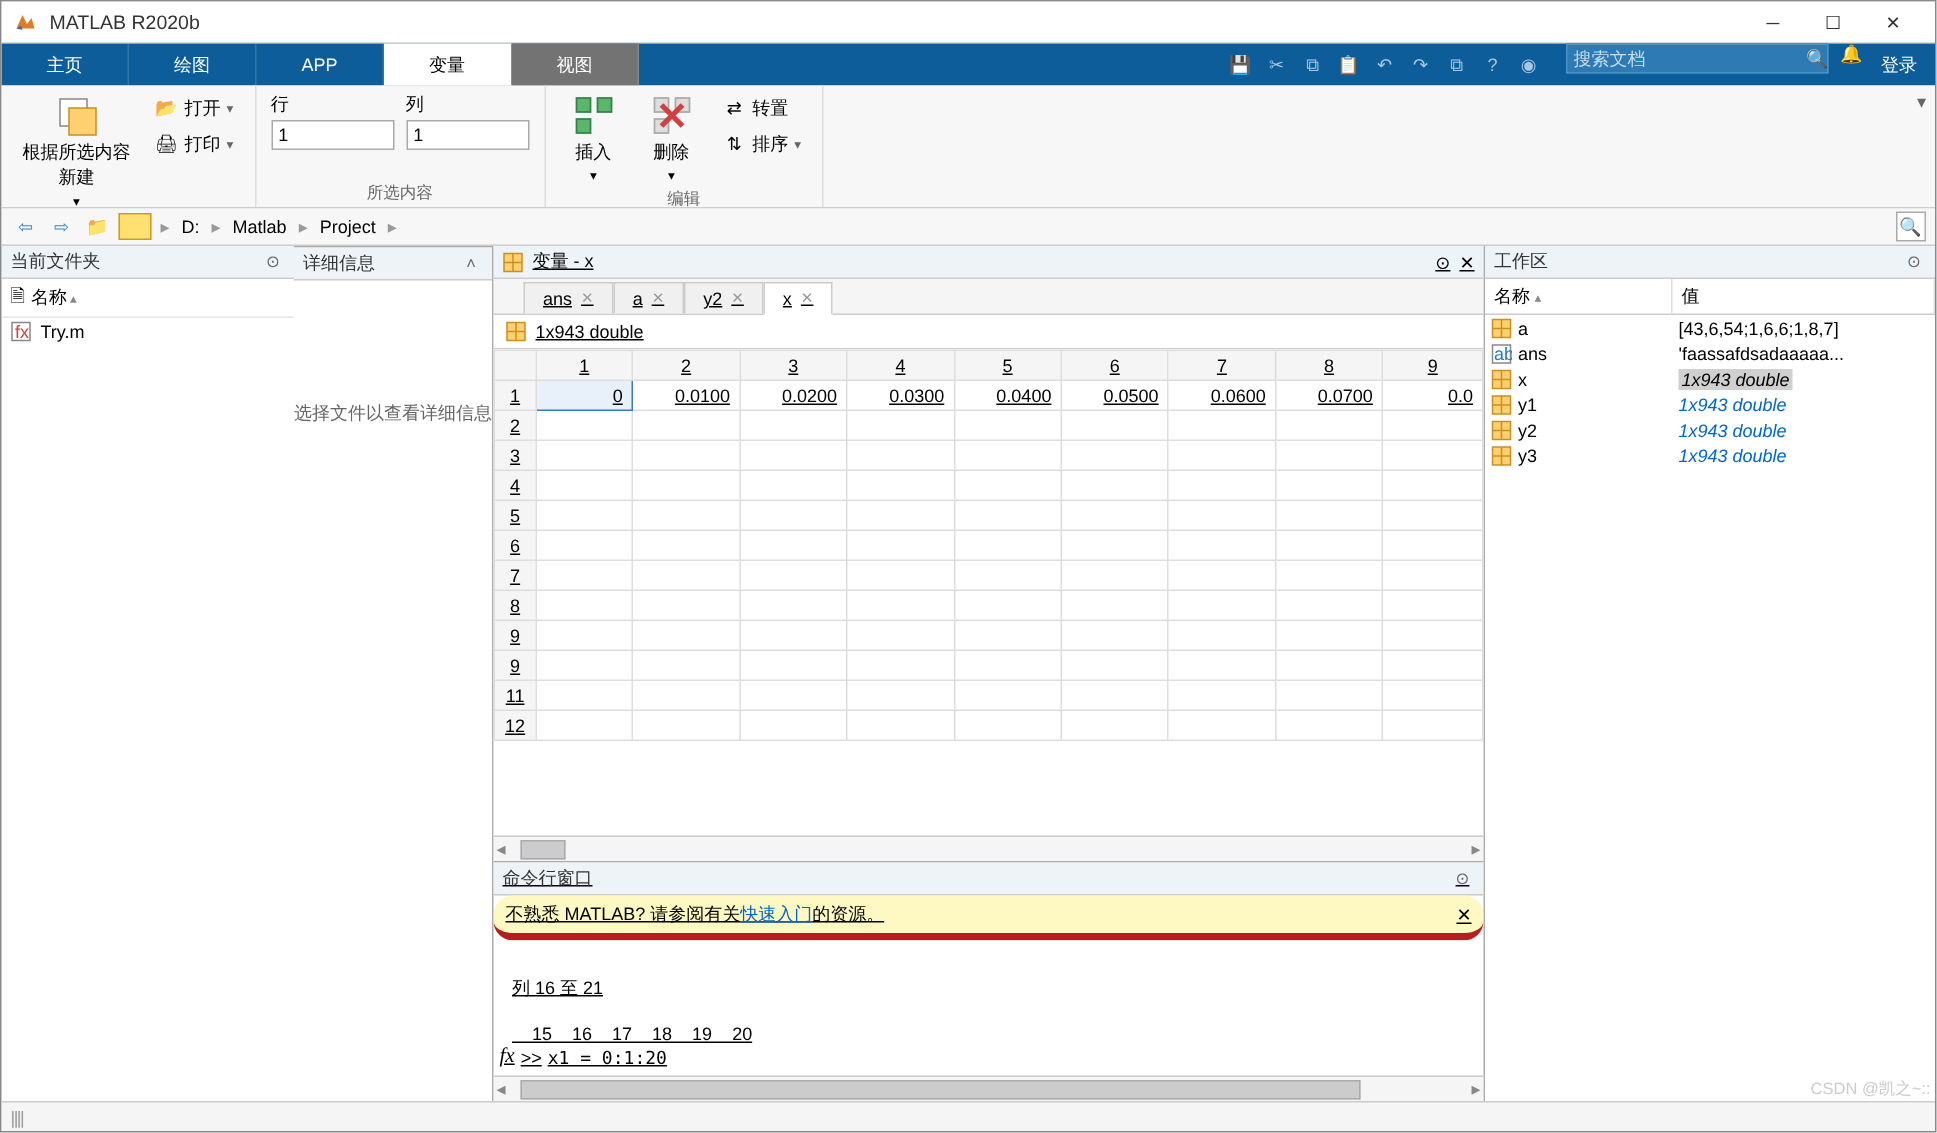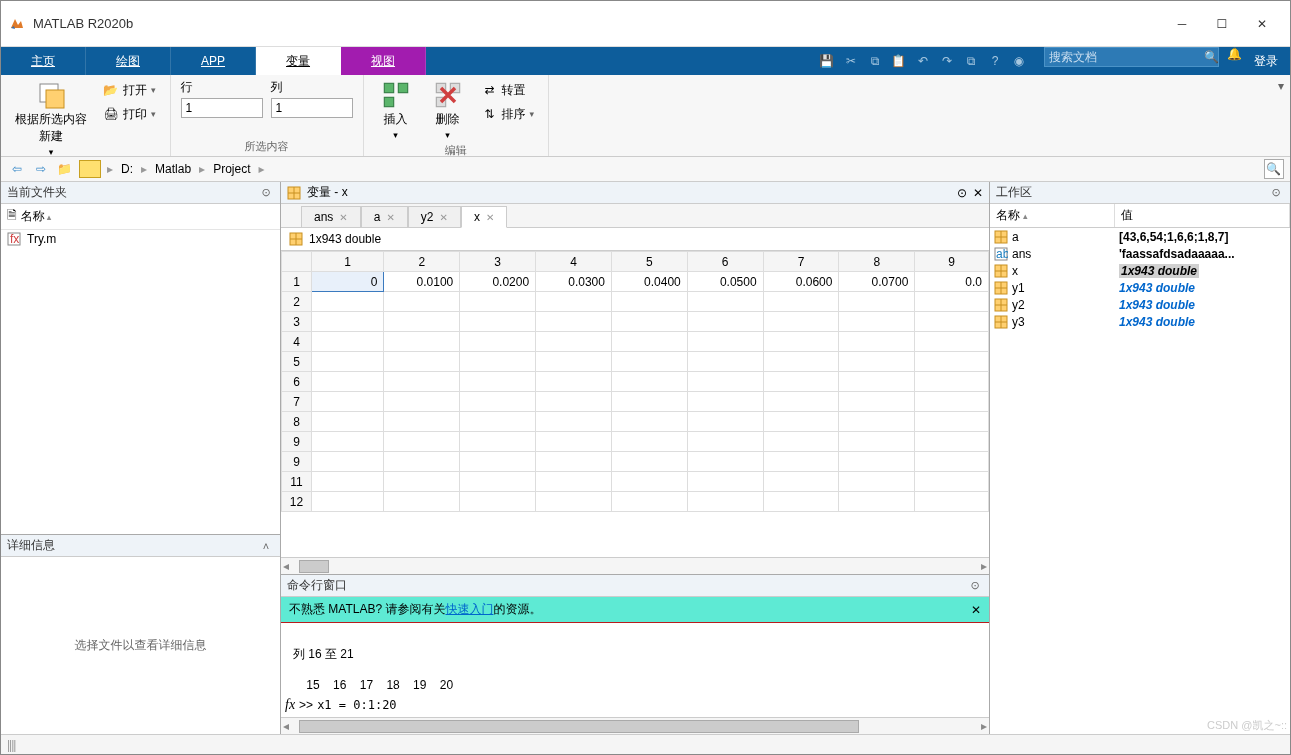--- a/index.html
+++ b/index.html
@@ -1,28 +1,28 @@
 <!DOCTYPE html>
 <html><head>
 <meta charset="utf-8">
 <style>
 * { box-sizing: border-box; margin: 0; padding: 0; font-family: "Microsoft YaHei", "Segoe UI", Arial, sans-serif; font-size: 12px; }
 body { background: #fff; width: 1291px; height: 755px; border: 1px solid #888; display: flex; flex-direction: column; overflow: hidden; }
 
 
-.titlebar { height: 46px; background: #fff; display: flex; align-items: center; padding: 0 8px; border-bottom: 1px solid #ddd; }
+.titlebar { height: 28px; background: #fff; display: flex; align-items: center; padding: 0 8px; border-bottom: 1px solid #ddd; }
 .titlebar .logo { width: 16px; height: 16px; margin-right: 8px; }
 .titlebar .title { flex: 1; font-size: 13px; color: #333; }
 .titlebar .winbtn { width: 40px; height: 28px; display: flex; align-items: center; justify-content: center; color: #333; }
 
 
 .tabstrip { height: 28px; background: #0d5d9b; display: flex; align-items: stretch; }
-.tabstrip .tab { padding: 0 30px; display: flex; align-items: center; color: #fff; border-right: 1px solid rgba(255,255,255,0.15); cursor: pointer; text-decoration: underline; }
+.tabstrip .tab { padding: 0 30px; display: flex; align-items: center; color: #fff; border-right: 1px solid rgba(255,255,255,0.15); cursor: pointer; }
 .tabstrip .tab.active { background: #fff; color: #000; }
-.tabstrip .tab.blue { background: #a21caf; }
+.tabstrip .tab.blue { background: #737373; }
 .tabstrip .spacer { flex: 1; }
 .tabstrip .qat { display: flex; align-items: center; padding-right: 8px; gap: 6px; }
 .tabstrip .qat .qbtn { width: 18px; height: 18px; display: flex; align-items: center; justify-content: center; color: #a8c8e0; cursor: pointer; }
 .tabstrip .search { background: #2d7ab5; border: 1px solid #4a93c8; height: 20px; width: 175px; display: flex; align-items: center; padding: 0 4px; margin: 0 8px; }
 .tabstrip .search input { background: transparent; border: none; color: #fff; flex: 1; outline: none; font-size: 12px; }
 .tabstrip .search input::placeholder { color: #c8ddef; }
 .tabstrip .login { color: #fff; padding: 12px 12px; display: flex; align-items: center; gap: 4px; cursor: pointer; justify-content: center; }
 
 
 .ribbon { height: 82px; background: #f7f7f7; border-bottom: 1px solid #ccc; display: flex; }
@@ -45,62 +45,62 @@
 .navbar .path .sep { color: #999; cursor: default; padding: 2px 2px; }
 
 
 .main { flex: 1; display: flex; overflow: hidden; }
 .panel { display: flex; flex-direction: column; overflow: hidden; }
 .panel-header { height: 22px; background: #eef3f8; border-bottom: 1px solid #ccc; display: flex; align-items: center; padding: 0 6px; gap: 4px; }
 .panel-header .ptitle { flex: 1; color: #333; }
 .panel-header .pbtn { width: 16px; height: 16px; display: flex; align-items: center; justify-content: center; cursor: pointer; color: #666; font-size: 11px; }
 
 
-.leftcol { width: 280px; border-right: 1px solid #aaa; display: flex; flex-direction: column; }
+.leftcol { width: 328px; border-right: 1px solid #aaa; display: flex; }
 .cf-body { flex: 1; overflow: auto; background: #fff; }
 .cf-hdr { display: flex; align-items: center; padding: 2px 6px; border-bottom: 1px solid #e5e5e5; background: #fff; }
 .cf-row { display: flex; align-items: center; padding: 2px 6px; gap: 6px; cursor: pointer; }
 .details { height: 200px; border-top: 1px solid #aaa; display: flex; flex-direction: column; }
 .details .dbody { flex: 1; display: flex; align-items: center; justify-content: center; color: #666; font-family: Liberation Serif, serif; }
 
 
-.centercol { flex: 1; display: flex; flex-direction: column; border-right: 1px solid #aaa; overflow: hidden; }
+.centercol { flex: 1; display: flex; flex-direction: column; border-right: 1px solid #aaa; overflow: hidden; text-decoration: underline; }
 .vartitle { height: 22px; background: #eef3f8; border-bottom: 1px solid #ccc; display: flex; align-items: center; padding: 0 6px; gap: 6px; }
 .vartitle .ptitle { flex: 1; }
 .vartabs { height: 24px; background: #f5f5f5; border-bottom: 1px solid #ccc; display: flex; align-items: stretch; padding-left: 20px; }
 .vartabs .vtab { padding: 0 12px; display: flex; align-items: center; gap: 6px; border: 1px solid #ccc; border-bottom: none; background: #f0f0f0; margin-top: 2px; cursor: pointer; position: relative; }
 .vartabs .vtab .close { color: #999; font-size: 10px; }
 .vartabs .vtab.active { background: #fff; border-bottom: 1px solid #fff; margin-bottom: -1px; }
 .vartype { padding: 4px 8px; display: flex; align-items: center; gap: 6px; border-bottom: 1px solid #ccc; background: #fff; }
 .vargrid { flex: 1; overflow: auto; background: #fff; position: relative; }
 .vargrid table { border-collapse: collapse; width: 100%; }
 .vargrid th, .vargrid td { border: 1px solid #ddd; height: 20px; font-size: 12px; }
 .vargrid th { background: #f5f5f5; font-weight: normal; text-align: center; }
 .vargrid th.rowh { width: 32px; background: #f5f5f5; }
 .vargrid td { text-align: right; padding-right: 6px; width: 80px; }
 .vargrid td.sel { background: #e8f0fa; border: 1px solid #3a7abf; }
 .hscroll { height: 17px; border-top: 1px solid #ccc; background: #f5f5f5; position: relative; }
 .hscroll .thumb { position: absolute; height: 13px; top: 2px; background: #ccc; border: 1px solid #aaa; }
 
 .cmdwin { height: 160px; border-top: 1px solid #aaa; display: flex; flex-direction: column; }
-.cmdhint { background: #5eead4; border-bottom: 1px solid #b91c1c; padding: 4px 8px; display: flex; align-items: center; }
+.cmdhint { background: #fef9c3; border-bottom: 5px solid #b91c1c; padding: 4px 8px; display: flex; align-items: center; border-radius: 13px; }
 .cmdhint .txt { flex: 1; }
 .cmdhint a { color: #0066cc; text-decoration: underline; }
 .cmdbody { flex: 1; overflow: auto; padding: 22px 12px; font-family: Consolas, monospace; font-size: 13px; line-height: 1.6; position: relative; }
 .cmdprompt { display: flex; align-items: center; font-family: Consolas, monospace; padding: 0 4px 4px; gap: 4px; }
 .cmdprompt .fx { font-style: italic; font-family: serif; font-size: 14px; }
 
 
 .rightcol { width: 300px; display: flex; flex-direction: column; }
 .ws-hdr { display: flex; border-bottom: 1px solid #ccc; background: #fff; }
 .ws-hdr .col { padding: 3px 6px; border-right: 1px solid #ddd; display: flex; align-items: center; gap: 3px; cursor: pointer; }
 .ws-body { flex: 1; overflow: auto; background: #fff; }
 .ws-row { display: flex; align-items: center; height: 17px; }
 .ws-row .c1 { width: 125px; display: flex; align-items: center; gap: 4px; padding-left: 4px; }
-.ws-row .c2 { flex: 1; padding-left: 4px; font-weight: bold; }
+.ws-row .c2 { flex: 1; padding-left: 4px; }
 .ws-row.sel .c2 span { background: #d0d0d0; }
 .link { color: #0066cc; font-style: italic; }
 
 .statusbar { height: 20px; background: #f5f5f5; border-top: 1px solid #ccc; display: flex; align-items: center; padding: 0 6px; }
 
 .watermark { position: absolute; right: 4px; bottom: 22px; color: #ccc; font-size: 11px; }
 
 svg { display: block; }
 </style>
 </head>

